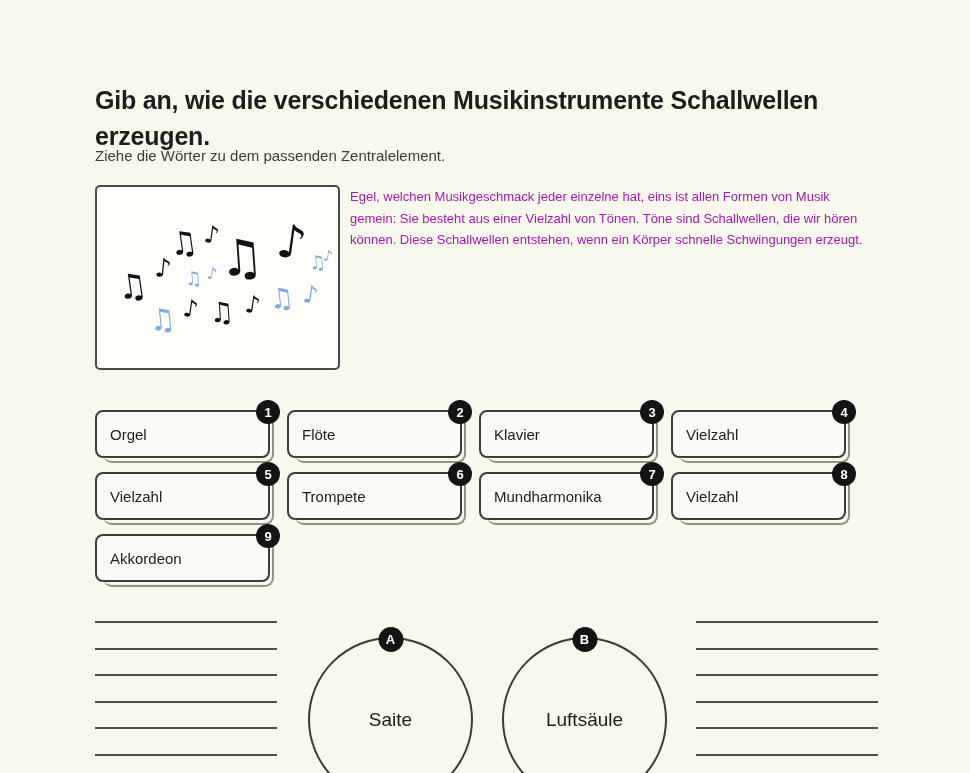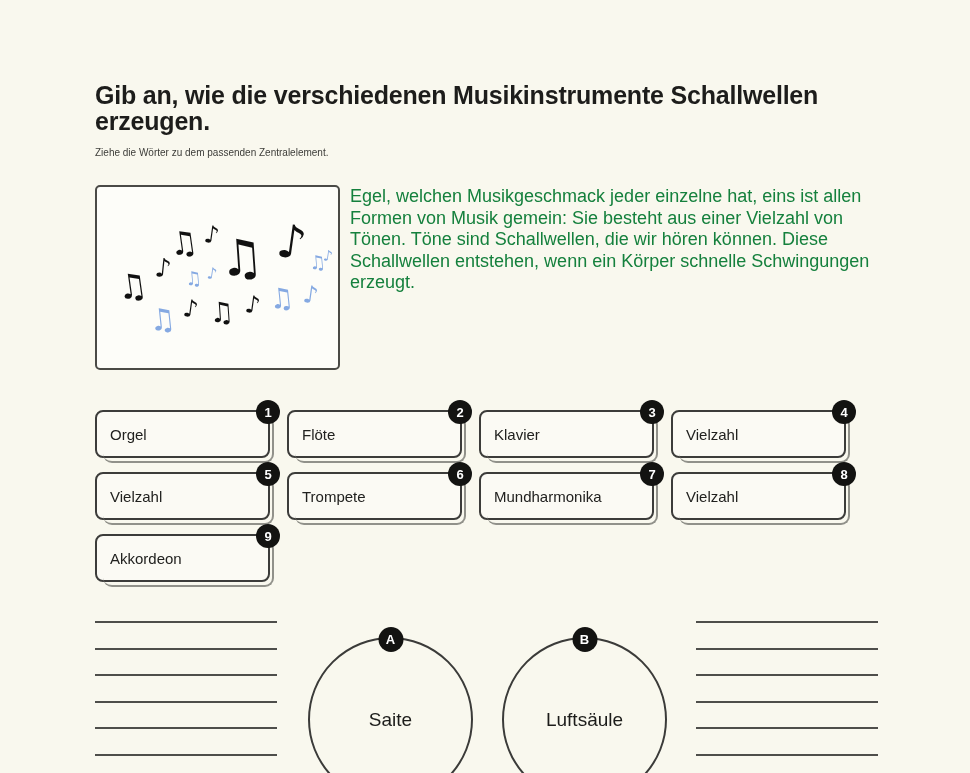--- a/index.html
+++ b/index.html
@@ -15,31 +15,31 @@
   }
 
   
   .title {
     position: absolute;
     left: 95px;
     top: 82px;
     width: 750px;
     margin: 0;
     font-size: 25px;
-    line-height: 26px;
+    line-height: 36px;
     font-weight: 700;
     color: #1d1d1b;
     letter-spacing: -0.2px;
   }
   .subtitle {
     position: absolute;
     left: 95px;
     top: 147px;
     margin: 0;
-    font-size: 10px;
+    font-size: 15px;
     color: #3c3c38;
   }
 
   
   .image-box {
     position: absolute;
     left: 95px;
     top: 185px;
     width: 245px;
     height: 185px;
@@ -54,23 +54,23 @@
     font-family: "DejaVu Sans", sans-serif;
     user-select: none;
   }
 
   
   .intro {
     position: absolute;
     left: 350px;
     top: 186px;
     width: 524px;
-    font-size: 18px;
+    font-size: 13px;
     line-height: 21.5px;
-    color: #15803d;
+    color: #a21caf;
   }
   .intro p { margin: 0; }
 
   
   .words-grid {
     position: absolute;
     left: 95px;
     top: 410px;
     display: grid;
     grid-template-columns: repeat(4, 175px);

